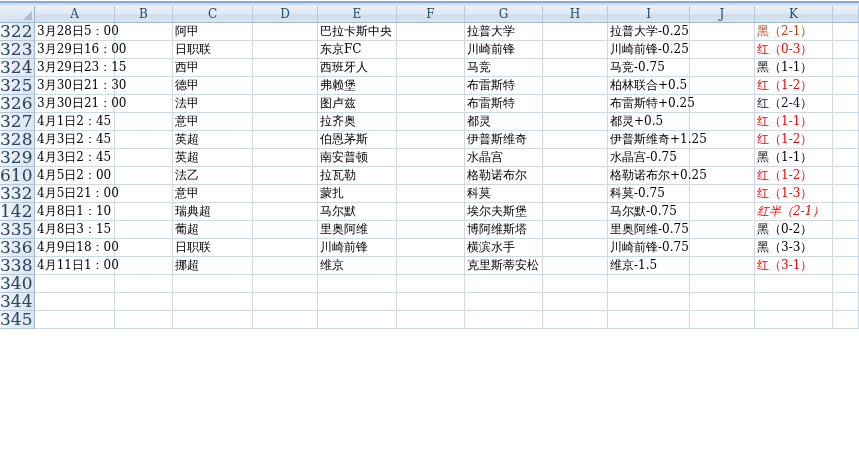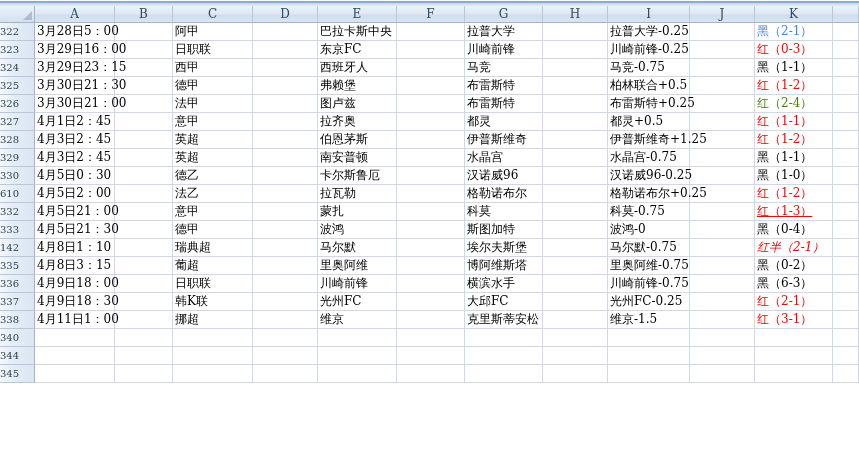--- a/index.html
+++ b/index.html
@@ -49,24 +49,24 @@
   }
   .corner-tri {
     position: absolute;
     right: 2px; bottom: 2px;
     width: 0; height: 0;
     border-left: 9px solid transparent;
     border-bottom: 9px solid #aebccd;
   }
   th.rowhead {
     height: 17px;
-    font-size: 10px;
+    font-size: 17px;
     font-weight: normal;
     color: #2c4257;
-    text-align: left;
+    text-align: center;
     vertical-align: middle;
     background: linear-gradient(90deg, #f4f8fc 0%, #e4ecf6 40%, #dbe6f2 100%);
     border-right: 1px solid #9eb6ce;
     border-bottom: 1px solid #b7c8dc;
     padding: 0 4px 0 0;
     line-height: 17px;
     user-select: none;
   }
   td.cell {
     height: 18px;
@@ -128,21 +128,21 @@
         <td class="cell">3月28日5：00</td>
         <td class="cell"></td>
         <td class="cell">阿甲</td>
         <td class="cell"></td>
         <td class="cell">巴拉卡斯中央</td>
         <td class="cell"></td>
         <td class="cell">拉普大学</td>
         <td class="cell"></td>
         <td class="cell">拉普大学-0.25</td>
         <td class="cell"></td>
-        <td class="cell" style="color: #3b82f6; margin-top: 12px;">黑（2-1）</td>
+        <td class="cell" style="color: #c2410c; margin-top: 12px;">黑（2-1）</td>
         <td class="cell"></td>
       </tr>
       <tr>
         <th class="rowhead">323</th>
         <td class="cell">3月29日16：00</td>
         <td class="cell"></td>
         <td class="cell">日职联</td>
         <td class="cell"></td>
         <td class="cell">东京FC</td>
         <td class="cell"></td>
@@ -188,21 +188,21 @@
         <td class="cell">3月30日21：00</td>
         <td class="cell"></td>
         <td class="cell">法甲</td>
         <td class="cell"></td>
         <td class="cell">图卢兹</td>
         <td class="cell"></td>
         <td class="cell">布雷斯特</td>
         <td class="cell"></td>
         <td class="cell">布雷斯特+0.25</td>
         <td class="cell"></td>
-        <td class="cell" style="color: #4d7c0f;">红（2-4）</td>
+        <td class="cell" style="color: #0f172a;">红（2-4）</td>
         <td class="cell"></td>
       </tr>
       <tr>
         <th class="rowhead">327</th>
         <td class="cell">4月1日2：45</td>
         <td class="cell"></td>
         <td class="cell">意甲</td>
         <td class="cell"></td>
         <td class="cell">拉齐奥</td>
         <td class="cell"></td>
@@ -237,35 +237,20 @@
         <td class="cell">南安普顿</td>
         <td class="cell"></td>
         <td class="cell">水晶宫</td>
         <td class="cell"></td>
         <td class="cell">水晶宫-0.75</td>
         <td class="cell"></td>
         <td class="cell" style="color: rgb(0, 0, 0);">黑（1-1）</td>
         <td class="cell"></td>
       </tr>
       <tr>
-        <th class="rowhead">330</th>
-        <td class="cell">4月5日0：30</td>
-        <td class="cell"></td>
-        <td class="cell">德乙</td>
-        <td class="cell"></td>
-        <td class="cell">卡尔斯鲁厄</td>
-        <td class="cell"></td>
-        <td class="cell">汉诺威96</td>
-        <td class="cell"></td>
-        <td class="cell">汉诺威96-0.25</td>
-        <td class="cell"></td>
-        <td class="cell" style="color: rgb(0, 0, 0);">黑（1-0）</td>
-        <td class="cell"></td>
-      </tr>
-      <tr>
         <th class="rowhead">610</th>
         <td class="cell">4月5日2：00</td>
         <td class="cell"></td>
         <td class="cell">法乙</td>
         <td class="cell"></td>
         <td class="cell">拉瓦勒</td>
         <td class="cell"></td>
         <td class="cell">格勒诺布尔</td>
         <td class="cell"></td>
         <td class="cell">格勒诺布尔+0.25</td>
@@ -278,36 +263,21 @@
         <td class="cell">4月5日21：00</td>
         <td class="cell"></td>
         <td class="cell">意甲</td>
         <td class="cell"></td>
         <td class="cell">蒙扎</td>
         <td class="cell"></td>
         <td class="cell">科莫</td>
         <td class="cell"></td>
         <td class="cell">科莫-0.75</td>
         <td class="cell"></td>
-        <td class="cell" style="color: rgb(255, 0, 0); text-decoration: underline;">红（1-3）</td>
-        <td class="cell"></td>
-      </tr>
-      <tr>
-        <th class="rowhead">333</th>
-        <td class="cell">4月5日21：30</td>
-        <td class="cell"></td>
-        <td class="cell">德甲</td>
-        <td class="cell"></td>
-        <td class="cell">波鸿</td>
-        <td class="cell"></td>
-        <td class="cell">斯图加特</td>
-        <td class="cell"></td>
-        <td class="cell">波鸿-0</td>
-        <td class="cell"></td>
-        <td class="cell" style="color: rgb(0, 0, 0);">黑（0-4）</td>
+        <td class="cell" style="color: rgb(255, 0, 0);">红（1-3）</td>
         <td class="cell"></td>
       </tr>
       <tr>
         <th class="rowhead">142</th>
         <td class="cell">4月8日1：10</td>
         <td class="cell"></td>
         <td class="cell">瑞典超</td>
         <td class="cell"></td>
         <td class="cell">马尔默</td>
         <td class="cell"></td>
@@ -338,36 +308,21 @@
         <td class="cell">4月9日18：00</td>
         <td class="cell"></td>
         <td class="cell">日职联</td>
         <td class="cell"></td>
         <td class="cell">川崎前锋</td>
         <td class="cell"></td>
         <td class="cell">横滨水手</td>
         <td class="cell"></td>
         <td class="cell">川崎前锋-0.75</td>
         <td class="cell"></td>
-        <td class="cell" style="color: rgb(0, 0, 0);">黑（6-3）</td>
-        <td class="cell"></td>
-      </tr>
-      <tr>
-        <th class="rowhead">337</th>
-        <td class="cell">4月9日18：30</td>
-        <td class="cell"></td>
-        <td class="cell">韩K联</td>
-        <td class="cell"></td>
-        <td class="cell">光州FC</td>
-        <td class="cell"></td>
-        <td class="cell">大邱FC</td>
-        <td class="cell"></td>
-        <td class="cell">光州FC-0.25</td>
-        <td class="cell"></td>
-        <td class="cell" style="color: rgb(255, 0, 0);">红（2-1）</td>
+        <td class="cell" style="color: rgb(0, 0, 0);">黑（3-3）</td>
         <td class="cell"></td>
       </tr>
       <tr>
         <th class="rowhead">338</th>
         <td class="cell">4月11日1：00</td>
         <td class="cell"></td>
         <td class="cell">挪超</td>
         <td class="cell"></td>
         <td class="cell">维京</td>
         <td class="cell"></td>

